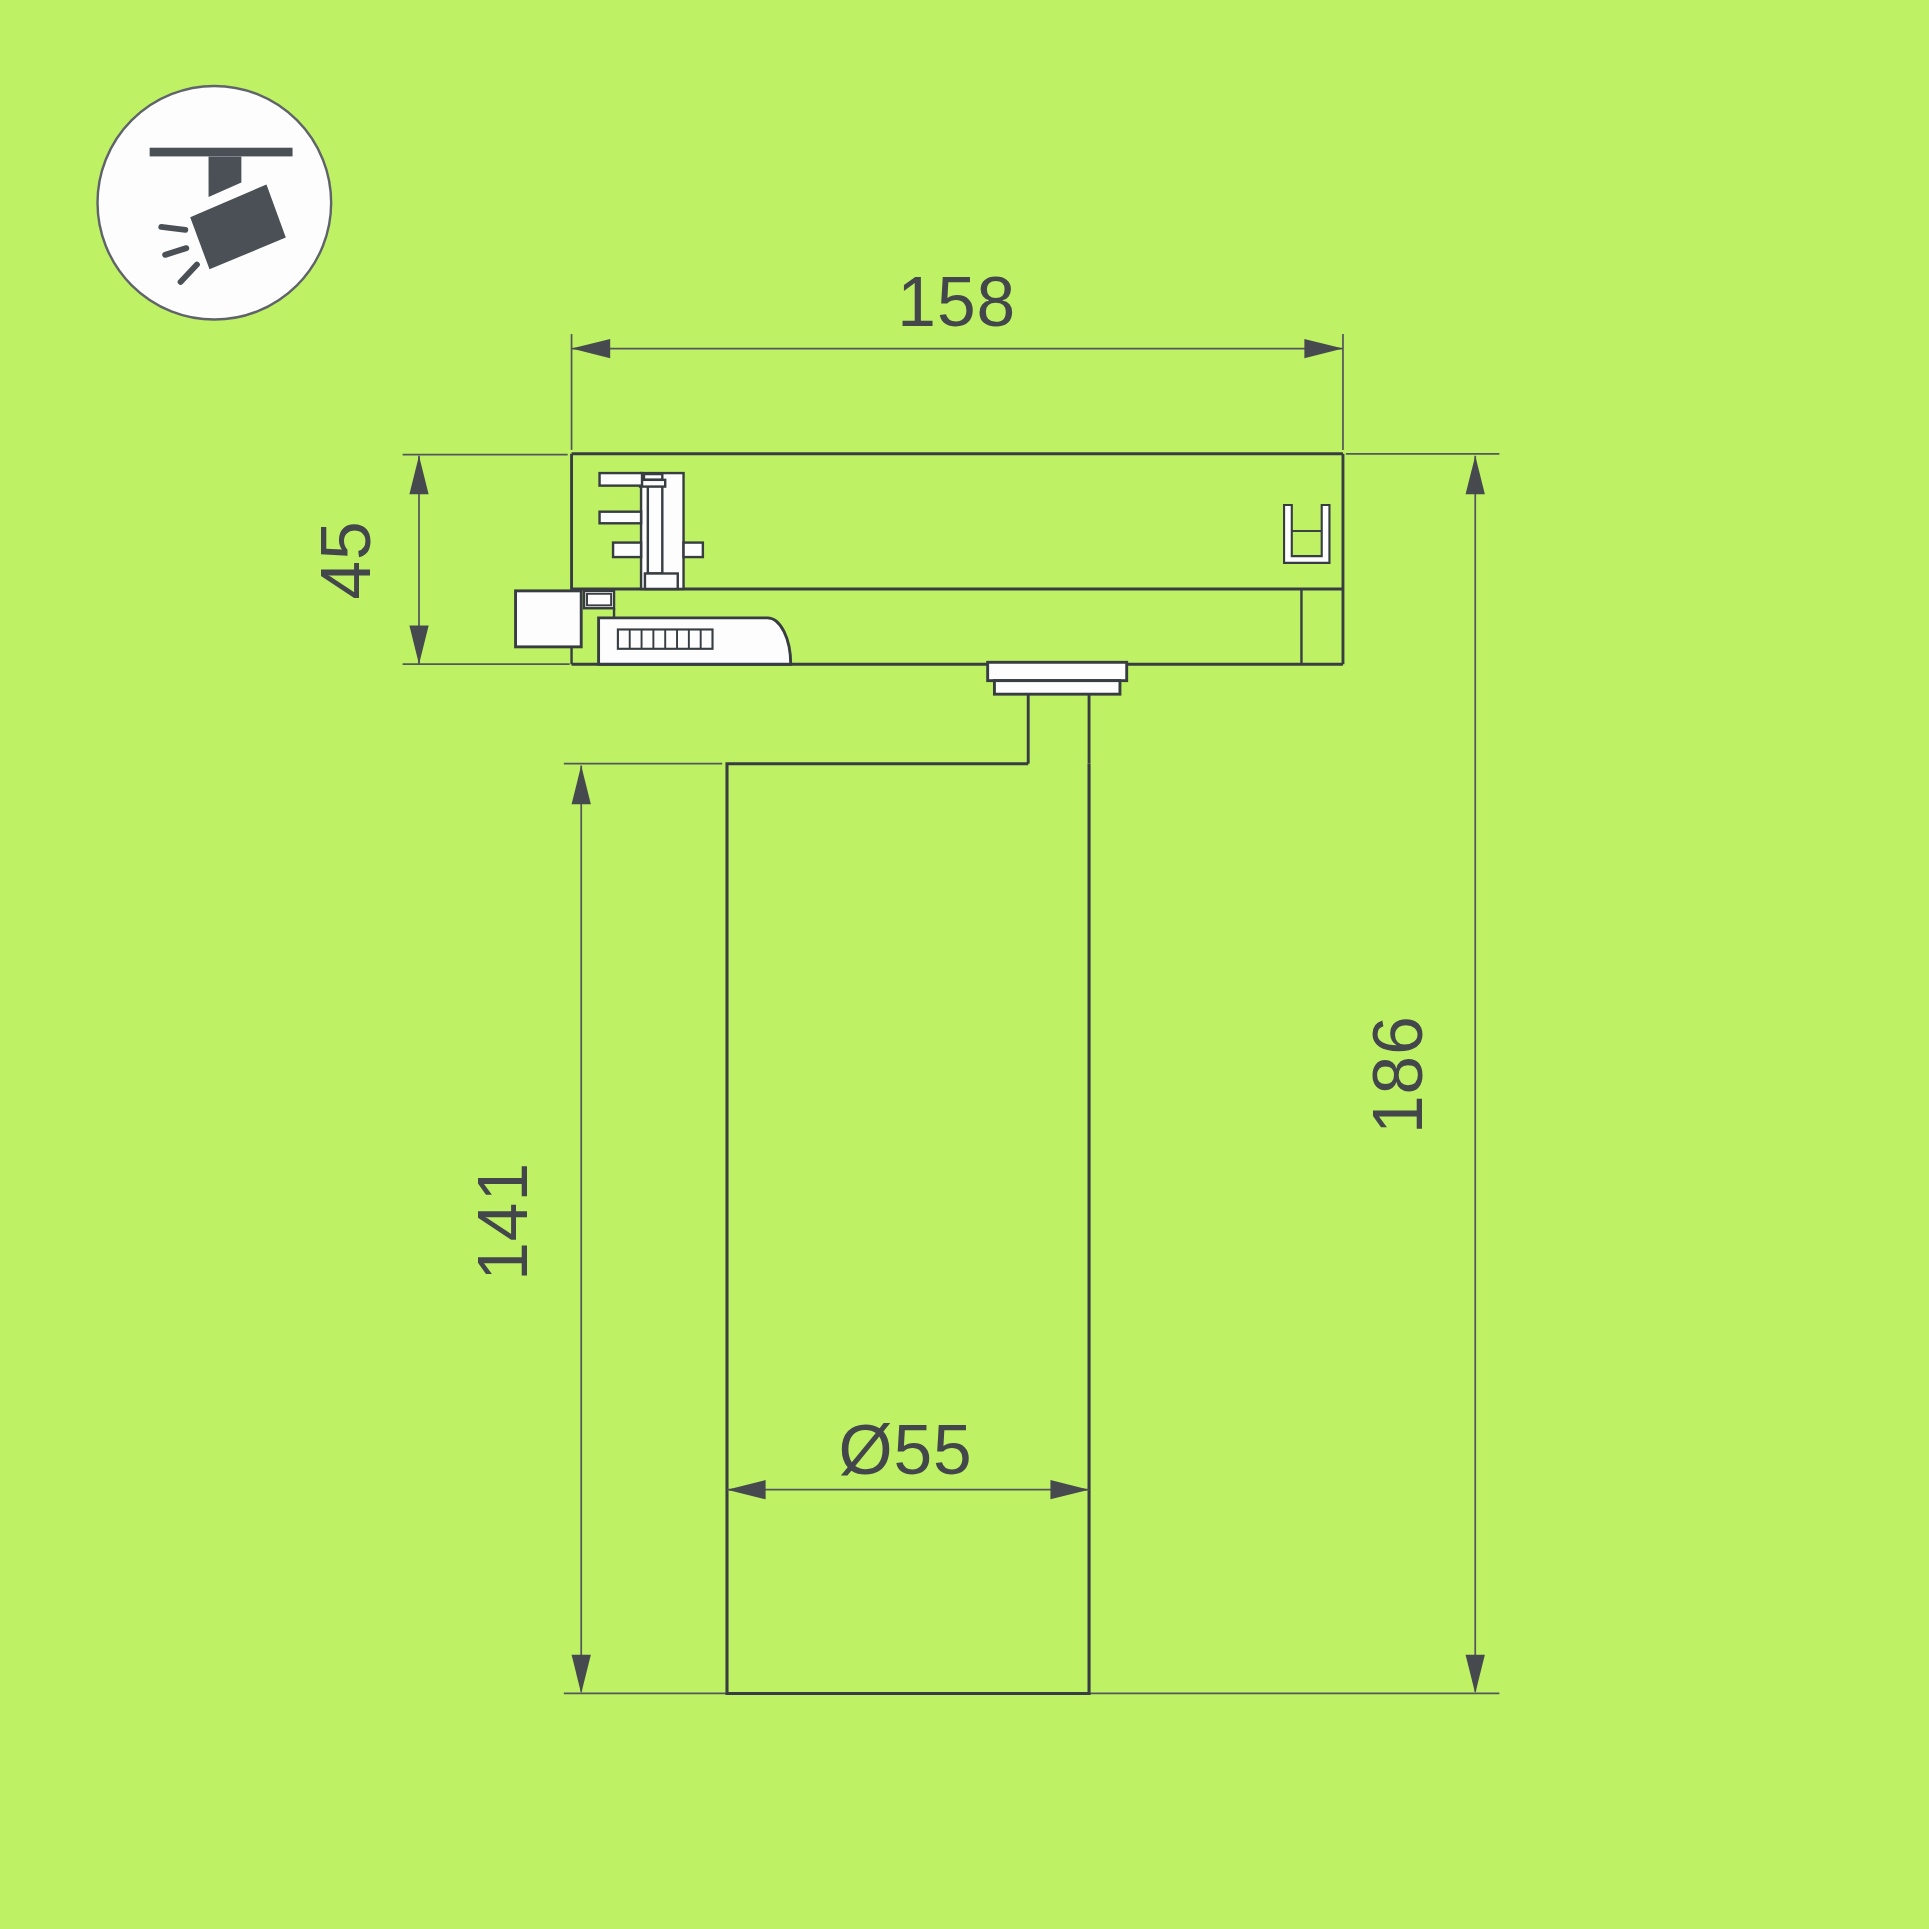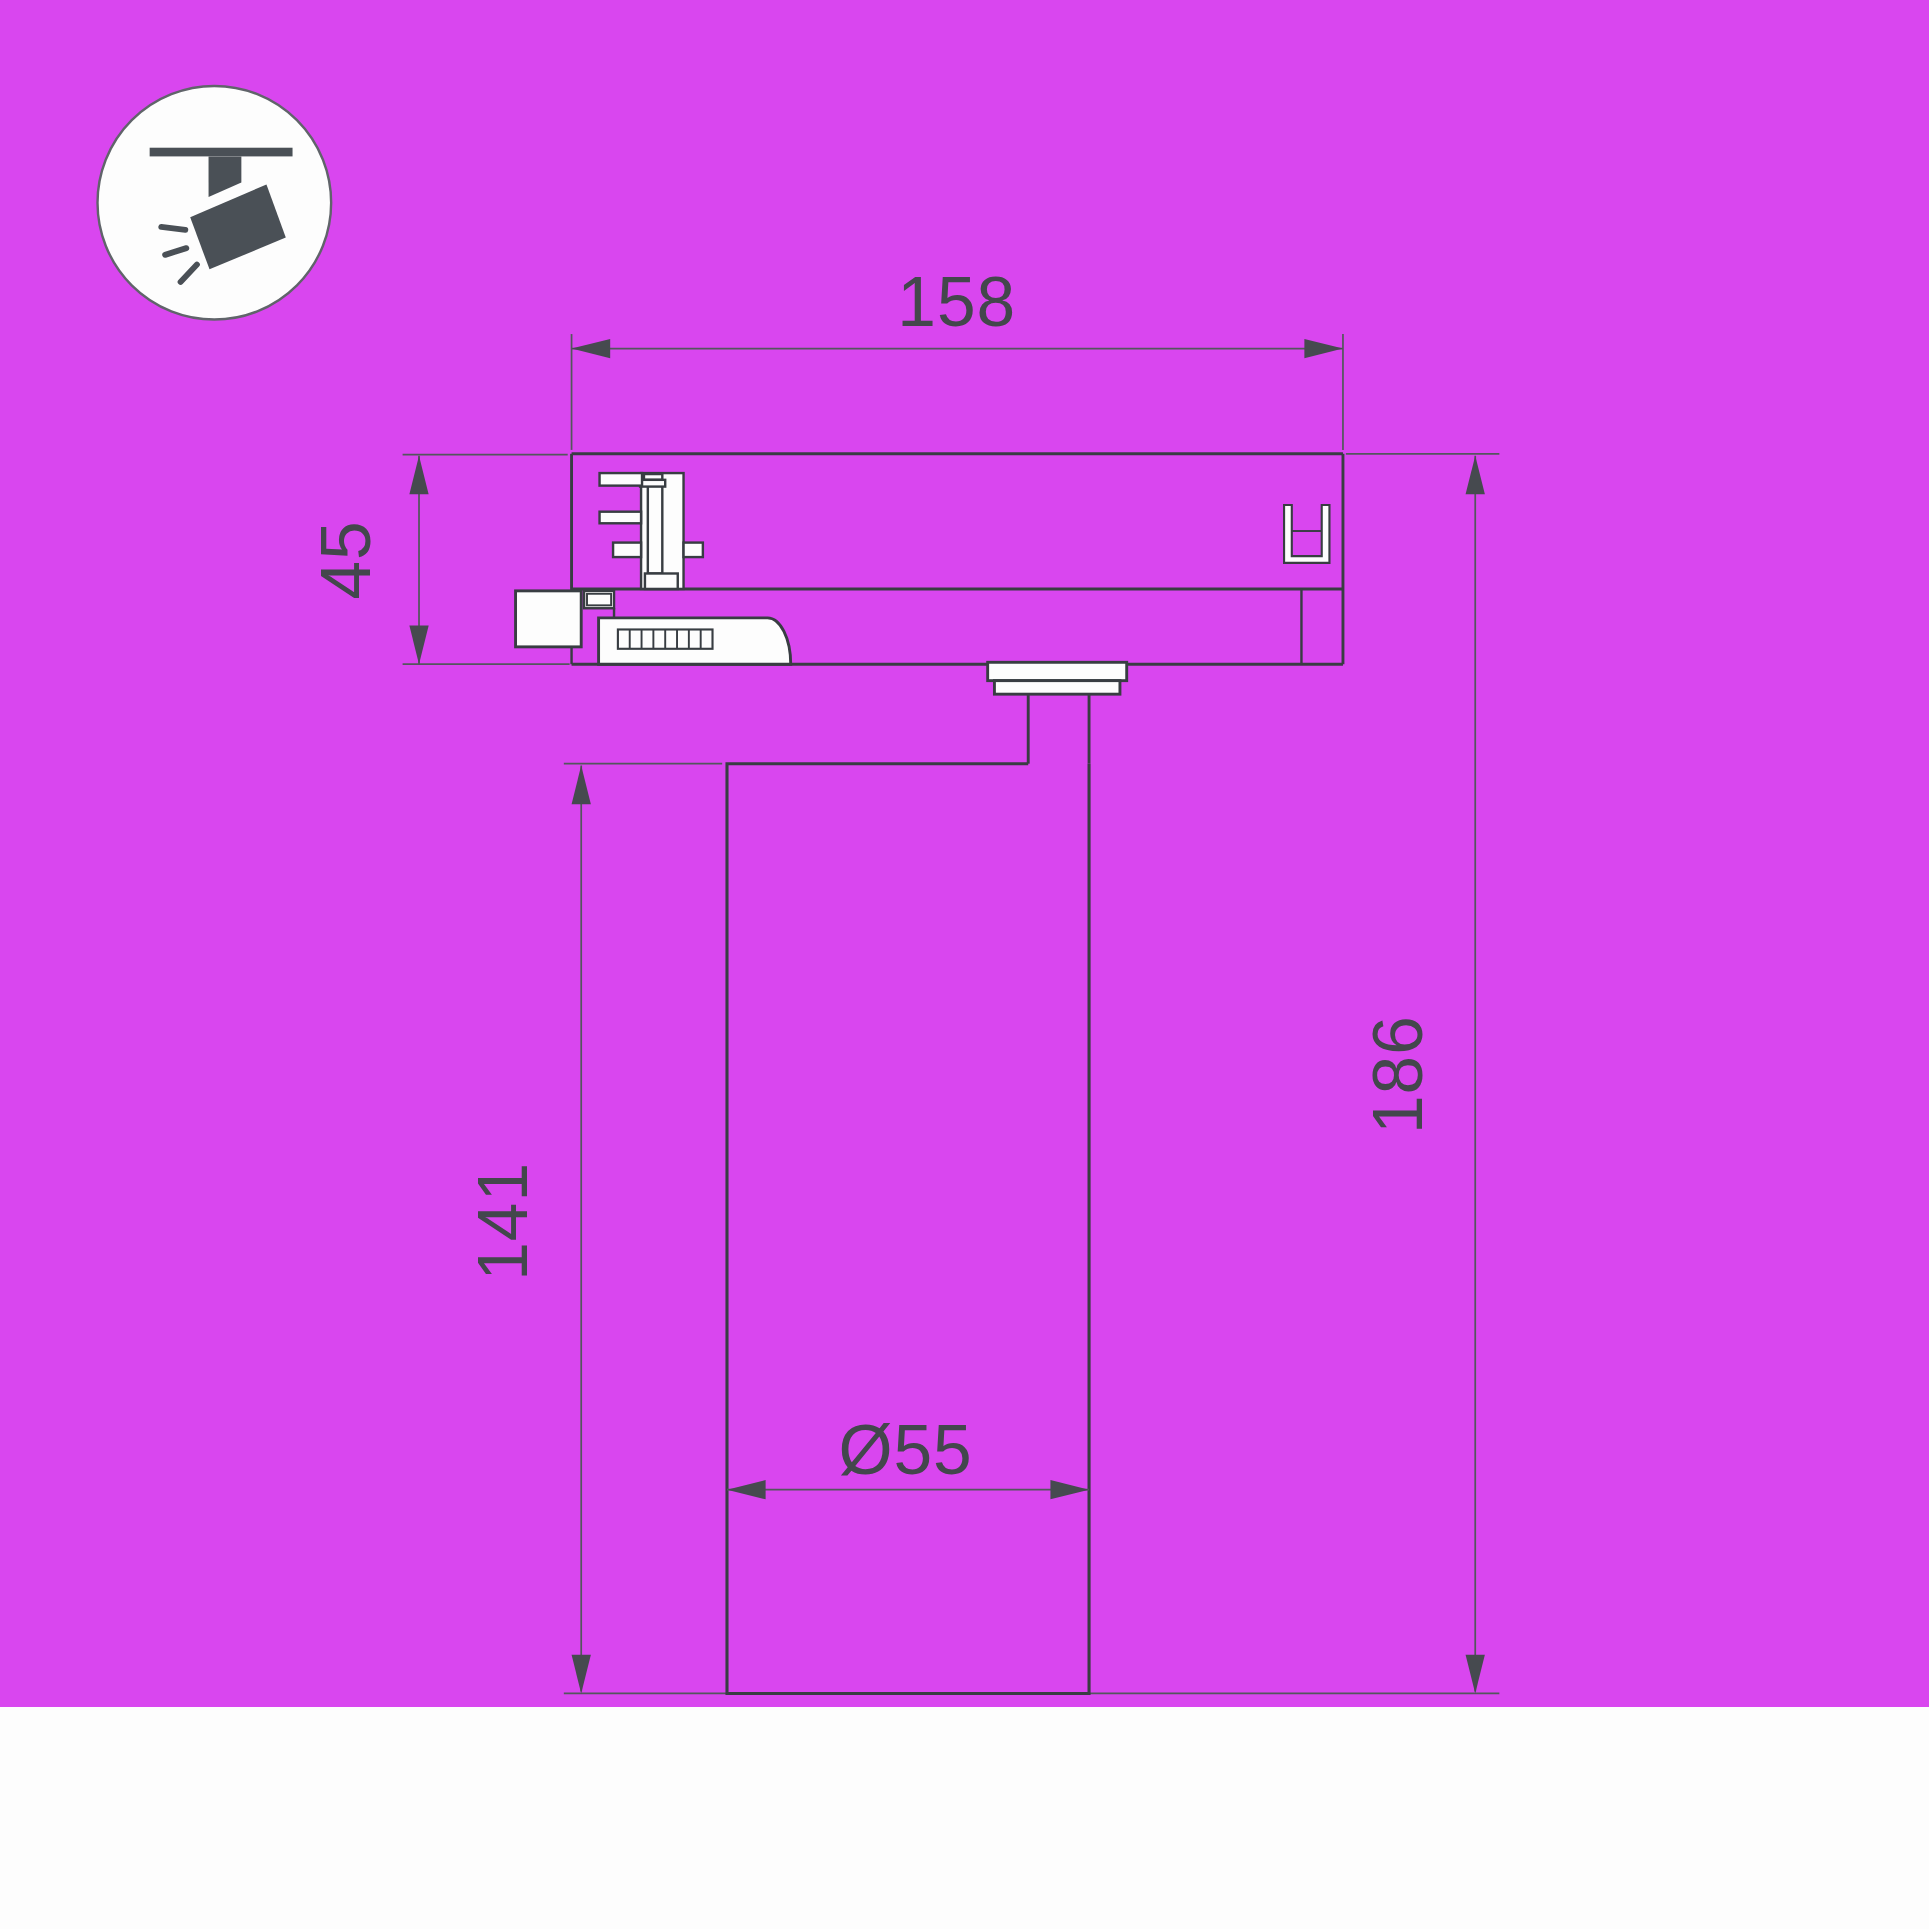--- a/index.html
+++ b/index.html
@@ -3,22 +3,22 @@
 <meta charset="utf-8">
 <style>
   html, body {
     margin: 0;
     padding: 0;
     background: #fdfdfd;
   }
   .canvas {
     position: relative;
     width: 1929px;
-    height: 1707px;
-    background: #d946ef;
+    height: 1929px;
+    background: #bef264;
     font-family: "Liberation Sans", sans-serif;
     text-decoration: underline;
   }
   svg { display: block; }
   .dim-text {
     font-family: "Liberation Sans", sans-serif;
     font-size: 72px;
     letter-spacing: 1px;
     fill: #43474c;
   }

